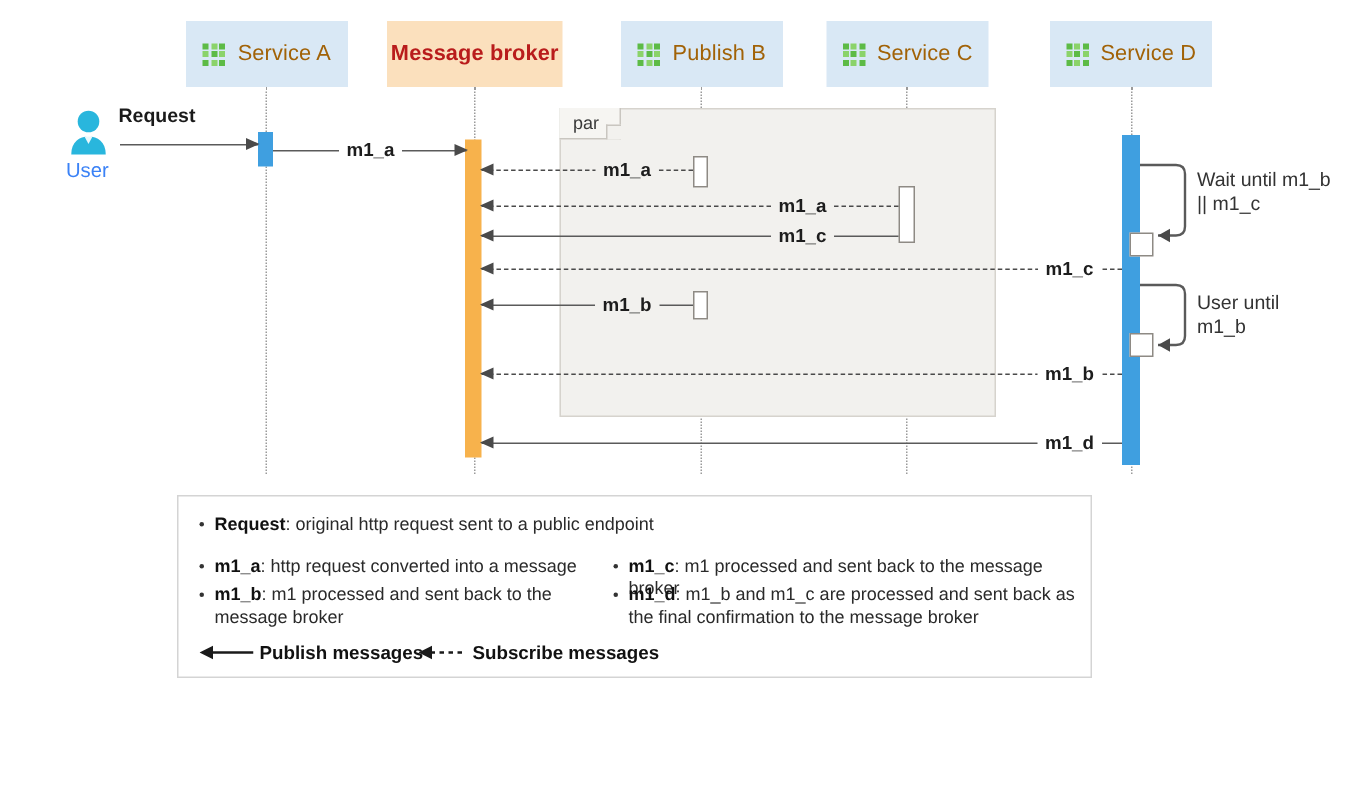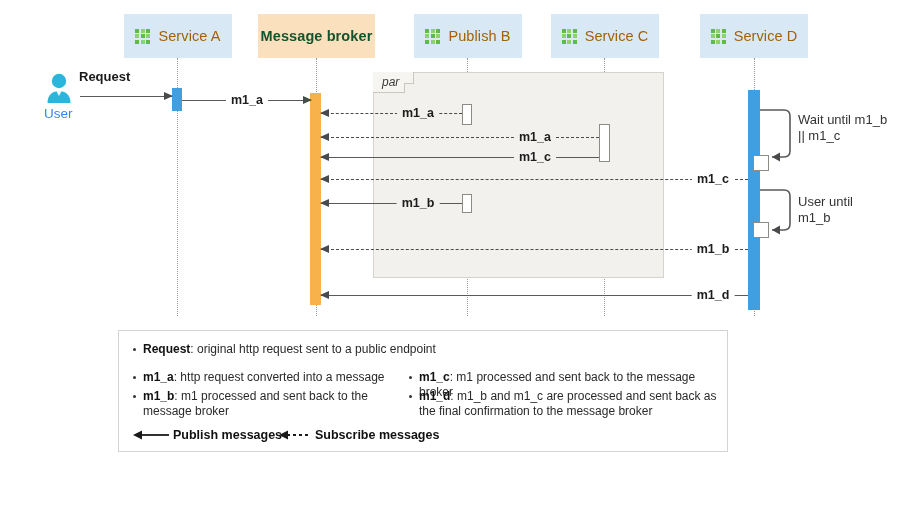--- a/index.html
+++ b/index.html
@@ -12,21 +12,21 @@
   .stage{position:absolute;left:0;top:0;width:905px;height:528px;}
 
   
   .phead{
     position:absolute;height:44px;display:flex;align-items:center;
     justify-content:center;gap:8px;box-sizing:border-box;
   }
   .phead.svc{background:#d9e8f5;}
   .phead.broker{background:#fbe0bd;}
   .phead .plabel{font-size:14.5px;color:#a16207;letter-spacing:.1px;white-space:nowrap;}
-  .phead.broker .plabel{font-weight:bold;color:#14532d;}
+  .phead.broker .plabel{font-weight:bold;color:#b91c1c;}
 
   
   .gridicon{width:15px;height:15px;display:grid;grid-template-columns:repeat(3,1fr);
     grid-template-rows:repeat(3,1fr);gap:1.5px;flex:0 0 auto;}
   .gridicon i{display:block;background:#5dbb46;}
   .gridicon i:nth-child(2),.gridicon i:nth-child(4),
   .gridicon i:nth-child(6),.gridicon i:nth-child(8){background:#8bd36a;}
 
   
   .lifeline{position:absolute;width:0;border-left:1.4px dotted #9a9a9a;}
@@ -148,21 +148,21 @@
     <span class="plabel">Service D</span>
   </div>
 
   <div class="lifeline" style="left:177px;top:58px;height:258px;"></div>
   <div class="lifeline" style="left:316px;top:58px;height:258px;"></div>
   <div class="lifeline" style="left:467px;top:58px;height:258px;"></div>
   <div class="lifeline" style="left:604px;top:58px;height:258px;"></div>
   <div class="lifeline" style="left:754px;top:58px;height:258px;"></div>
 
   <div class="parbox" style="left:373px;top:72px;width:291px;height:206px;"></div>
-  <div class="partab" style="left:373px;top:72px;font-style:italic;">
+  <div class="partab" style="left:373px;top:72px;">
     <span>par</span>
   </div>
 
   <div class="act blue" style="left:172px;top:88px;width:10px;height:23px;"></div>
   <div class="act orange" style="left:310px;top:93px;width:11px;height:212px;"></div>
   <div class="act white" style="left:462px;top:104px;width:10px;height:21px;"></div>
   <div class="act white" style="left:462px;top:194px;width:10px;height:19px;"></div>
   <div class="act white" style="left:599px;top:124px;width:11px;height:38px;"></div>
   <div class="act blue" style="left:748px;top:90px;width:12px;height:220px;"></div>
 

